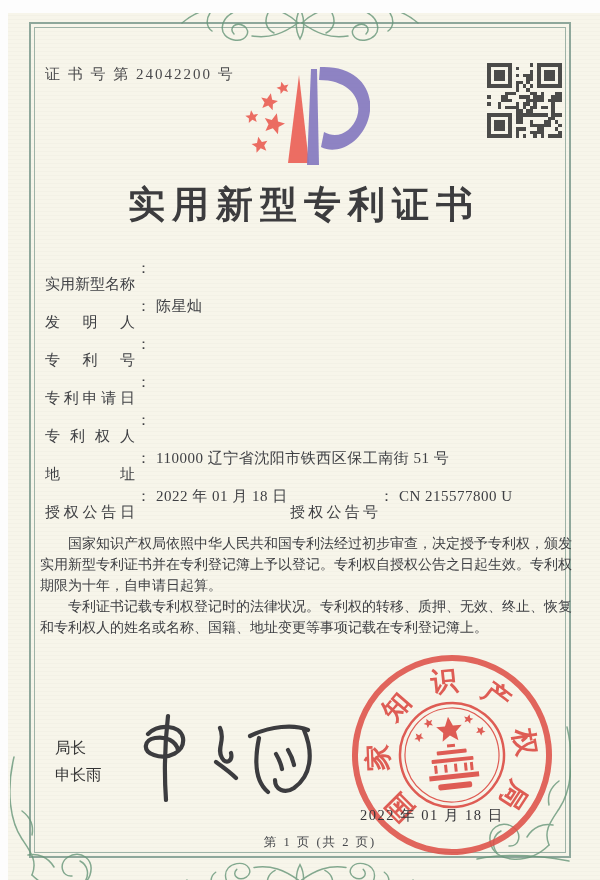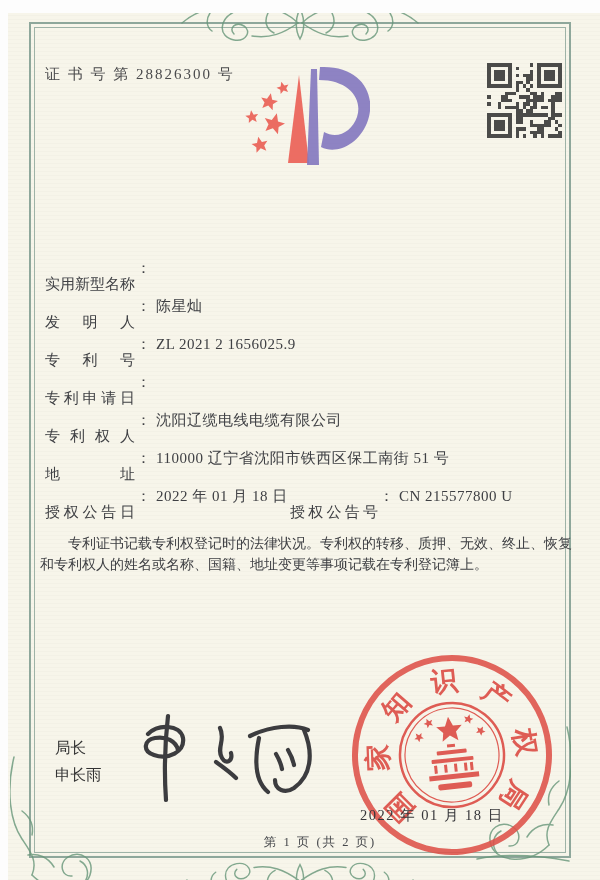--- a/index.html
+++ b/index.html
@@ -103,21 +103,21 @@
     <g class="orn">
         <use href="#cornerFl"></use>
       </g>
   </svg>
   <svg class="abs" style="left:2px;top:742px" width="100" height="140" viewBox="0 0 100 140">
     <g class="orn">
         <use href="#cornerFl" transform="translate(100,0) scale(-1,1)"></use>
       </g>
   </svg>
 
-  <div class="cert-no">证 书 号 第 28826300 号</div>
+  <div class="cert-no">证 书 号 第 24042200 号</div>
 
   <svg class="abs" style="left:229px;top:48px" width="133" height="117" viewBox="0 0 133 117">
     <polygon class="logo-red" points="62,14 51,102 72,102" opacity=".88"></polygon>
     <polygon class="logo-purple" points="74,8 70,104 82,104 80,8" opacity=".92"></polygon>
     <path class="logo-purple" opacity=".92" d="M83,6 C124,4 141,34 130,62 C121,84 99,94 84,86 L87,71 C101,79 115,70 120,56 C126,38 112,19 82,19 Z"></path>
     <g class="logo-red" opacity=".88">
       <use href="#star5" transform="translate(46,27) scale(0.65) rotate(-15)"></use>
       <use href="#star5" transform="translate(32,41) scale(0.9) rotate(12)"></use>
       <use href="#star5" transform="translate(15,56) scale(0.68) rotate(-8)"></use>
       <use href="#star5" transform="translate(37,63) scale(1.1) rotate(15)"></use>
@@ -341,63 +341,63 @@
       <rect x="8" y="20" width="1" height="1" class="qr-m"></rect>
       <rect x="10" y="20" width="1" height="1" class="qr-m"></rect>
       <rect x="13" y="20" width="1" height="1" class="qr-m"></rect>
       <rect x="15" y="20" width="1" height="1" class="qr-m"></rect>
       <rect x="17" y="20" width="1" height="1" class="qr-m"></rect>
       <rect x="18" y="20" width="1" height="1" class="qr-m"></rect>
       <rect x="19" y="20" width="1" height="1" class="qr-m"></rect>
       <rect x="20" y="20" width="1" height="1" class="qr-m"></rect>
     </svg>
 
+  <div class="title">实用新型专利证书</div>
 
   <div class="fields">
     <div class="frow">
       <span class="flabel">实用新型名称</span>
         <span class="fcolon">：</span>
     </div>
     <div class="frow">
       <span class="flabel">发明人</span>
         <span class="fcolon">：</span>
       <span class="fvalue">陈星灿</span>
     </div>
     <div class="frow">
       <span class="flabel">专利号</span>
         <span class="fcolon">：</span>
-      <span class="fvalue">ZL 2021 2 1656025.9</span>
     </div>
     <div class="frow">
       <span class="flabel">专利申请日</span>
         <span class="fcolon">：</span>
     </div>
     <div class="frow">
       <span class="flabel">专利权人</span>
         <span class="fcolon">：</span>
-      <span class="fvalue">沈阳辽缆电线电缆有限公司</span>
     </div>
     <div class="frow">
       <span class="flabel">地址</span>
         <span class="fcolon">：</span>
       <span class="fvalue">110000 辽宁省沈阳市铁西区保工南街 51 号</span>
     </div>
     <div class="frow">
       <span class="flabel">授权公告日</span>
         <span class="fcolon">：</span>
       <span class="fvalue">2022 年 01 月 18 日</span>
       <span class="pair2">
         <span class="flabel">授权公告号</span>
           <span class="fcolon">：</span>
         <span class="fvalue">CN 215577800 U</span>
       </span>
     </div>
   </div>
 
   <div class="paras">
+    <p>国家知识产权局依照中华人民共和国专利法经过初步审查，决定授予专利权，颁发实用新型专利证书并在专利登记簿上予以登记。专利权自授权公告之日起生效。专利权期限为十年，自申请日起算。</p>
     <p>专利证书记载专利权登记时的法律状况。专利权的转移、质押、无效、终止、恢复和专利权人的姓名或名称、国籍、地址变更等事项记载在专利登记簿上。</p>
   </div>
 
   <div class="signatory">
     <div>局长</div>
     <div>申长雨</div>
   </div>
 
   <svg class="sig-svg" width="190" height="95" viewBox="0 0 190 95">
     <g class="sig-stroke">

